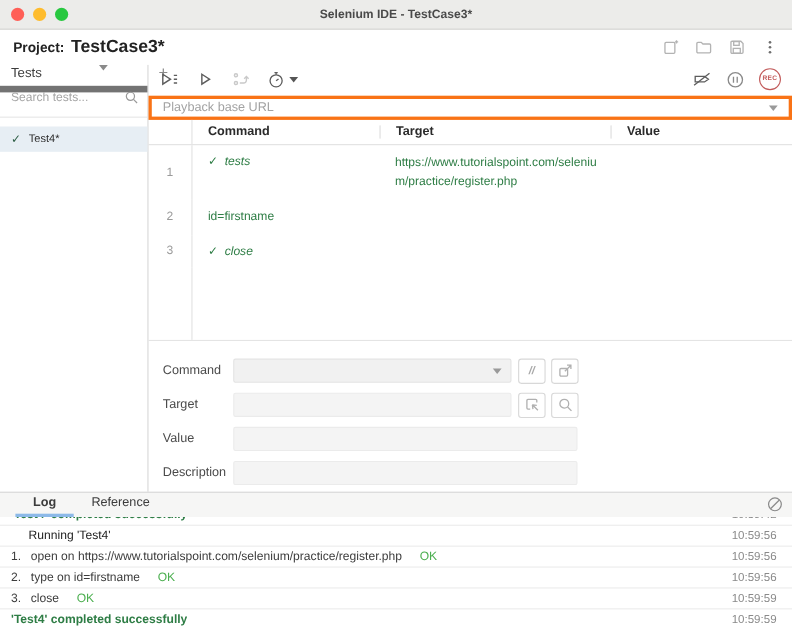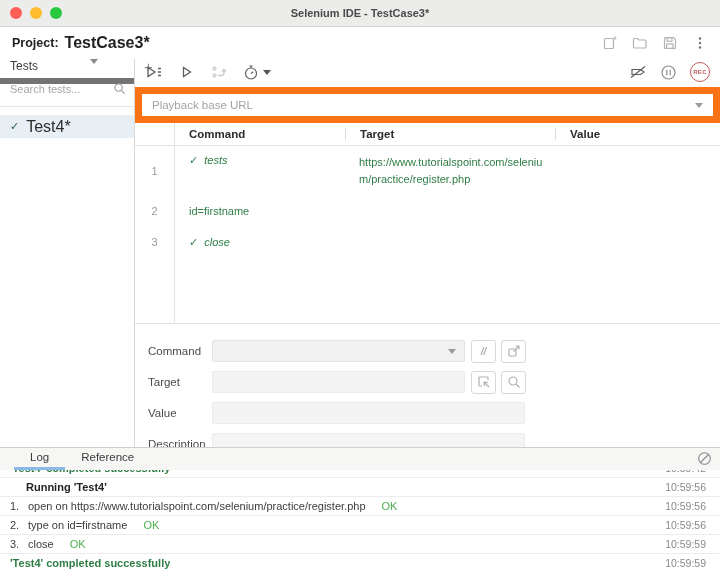--- a/index.html
+++ b/index.html
@@ -30,32 +30,32 @@
   .sidebar-head { height:25px; display:flex; align-items:flex-start; padding:0 10px; border-bottom:6px solid #737373;gap:46px; }
   .sidebar-title { font-size:12px; color:#3c3c3c; }
   .caret-down { width:0; height:0; border-left:4px solid transparent; border-right:4px solid transparent; border-top:5px solid #8a8a8a; margin-left:6px; display:inline-block; }
   .sidebar-add { margin-left:auto; font-size:15px; color:#8a8a8a; cursor:pointer; line-height:1; }
   .sidebar-search { height:23px; border-bottom:1px solid #e6e6e6; display:flex; align-items:center; padding:0 8px 13px 10px; }
   .sidebar-search input { border:none; outline:none; flex:1; font-size:11px; color:#3c3c3c; font-family:"Liberation Sans",sans-serif; min-width:0; background:transparent; }
   .sidebar-search input::placeholder { color:#a6a6a6; }
   .test-list { margin-top:8px; }
   .test-item { height:23px; background:#e7eef4; display:flex; align-items:center; padding-left:10px; cursor:pointer; }
   .test-check { color:#2e5f46; font-size:11px; margin-right:7px; }
-  .test-name { font-size:16px; color:#2b2b2b; }
+  .test-name { font-size:10px; color:#2b2b2b; }
 
   
   .content { flex:1; display:flex; flex-direction:column; min-width:0; }
 
   .toolbar { height:26px; display:flex; align-items:center; padding:0 10px; flex:none; }
   .tb-group { display:flex; align-items:center; gap:16px; }
   .tb-right { margin-left:auto; display:flex; align-items:center; gap:13px; }
   .tb-btn { display:flex; align-items:center; cursor:pointer; }
   .rec-btn { width:20px; height:20px; border:1.4px solid #c25b5b; border-radius:50%; color:#c25b5b; font-size:6px; font-weight:bold; letter-spacing:.3px; display:flex; align-items:center; justify-content:center; cursor:pointer; }
 
-  .playback { height:36px; border:7px solid #f97316; display:flex; align-items:center; margin-top:2px; flex:none; }
+  .playback { height:22px; border:3px solid #f97316; display:flex; align-items:center; margin-top:2px; flex:none; }
   .playback input { border:none; outline:none; flex:1; font-size:11.5px; padding-left:10px; color:#3c3c3c; background:transparent; font-family:"Liberation Sans",sans-serif; }
   .playback input::placeholder { color:#a3a3a3; }
   .playback .caret-down { margin-right:10px; border-top-color:#9a9a9a; }
 
   .grid-head { display:flex; height:23px; align-items:center; border-bottom:1px solid #e2e2e2; font-size:11.5px; font-weight:bold; color:#2b2b2b; flex:none; }
   .col-num { width:40px; flex:none; align-self:stretch; border-right:1px solid #e2e2e2; display:flex; align-items:center; justify-content:center; color:#9a9a9a; font-size:11px; font-weight:normal; }
   .col-cmd { width:170px; flex:none; padding-left:14px; }
   .col-tgt { width:210px; flex:none; padding-left:14px; border-left:1px solid #dcdcdc; }
   .col-val { flex:1; padding-left:14px; border-left:1px solid #dcdcdc; }
   .grid-head .col-num { border-right:1px solid #e2e2e2; }
@@ -80,31 +80,31 @@
   .w-wide { width:313px; }
   .mini-btn { width:25px; height:23px; border:1px solid #d8d8d8; border-radius:3px; background:#fff; display:flex; align-items:center; justify-content:center; cursor:pointer; color:#9a9a9a; }
   .mini-btn.first { margin-left:6px; }
   .mini-btn + .mini-btn { margin-left:5px; }
   .comment-glyph { font-size:10px; font-style:italic; color:#a8a8a8; font-weight:bold; }
 
   
   .bottom { height:124px; flex:none; display:flex; flex-direction:column; border-top:1px solid #cfcfcf; }
   .logtabs { height:22px; flex:none; background:#f6f6f5; display:flex; align-items:flex-end; padding-left:14px; position:relative; }
   .logtab { font-size:11.5px; color:#3c3c3c; padding:3px 16px 4px 16px; cursor:pointer; border-bottom:3px solid transparent; }
-  .logtab.active { border-bottom-color:#8cb9e8; }
+  .logtab.active { border-bottom-color:#8cb9e8;font-weight:bold; }
   .clear-log { position:absolute; right:8px; top:3px; cursor:pointer; }
   .loglist { flex:1; overflow:hidden; background:#fff; }
   .log-entry { display:flex; align-items:center; height:19px; border-bottom:1px solid #ececec; padding:0 14px 0 10px; font-size:11px; color:#3c3c3c; }
   .log-entry.clipped { margin-top:-11px; }
   .log-num { width:18px; flex:none; color:#3c3c3c; }
   .log-text { white-space:nowrap; overflow:hidden; }
   .log-ok { color:#4caf50; margin-left:16px; }
   .log-time { margin-left:auto; color:#8a8a8a; font-size:10.5px; }
   .k-success .log-text { color:#2e7d45; font-weight:bold; }
-  .k-running .log-text { color:#222; font-weight:bold;padding-left:16px; }
+  .k-running .log-text { color:#222; font-weight:normal;padding-left:16px; }
 
   svg { display:block; }
 </style>
 </head>
 <body>
 
 <div class="window">
 
   <div class="titlebar">
     <div class="titlebar-title">Selenium IDE - TestCase3*</div>

